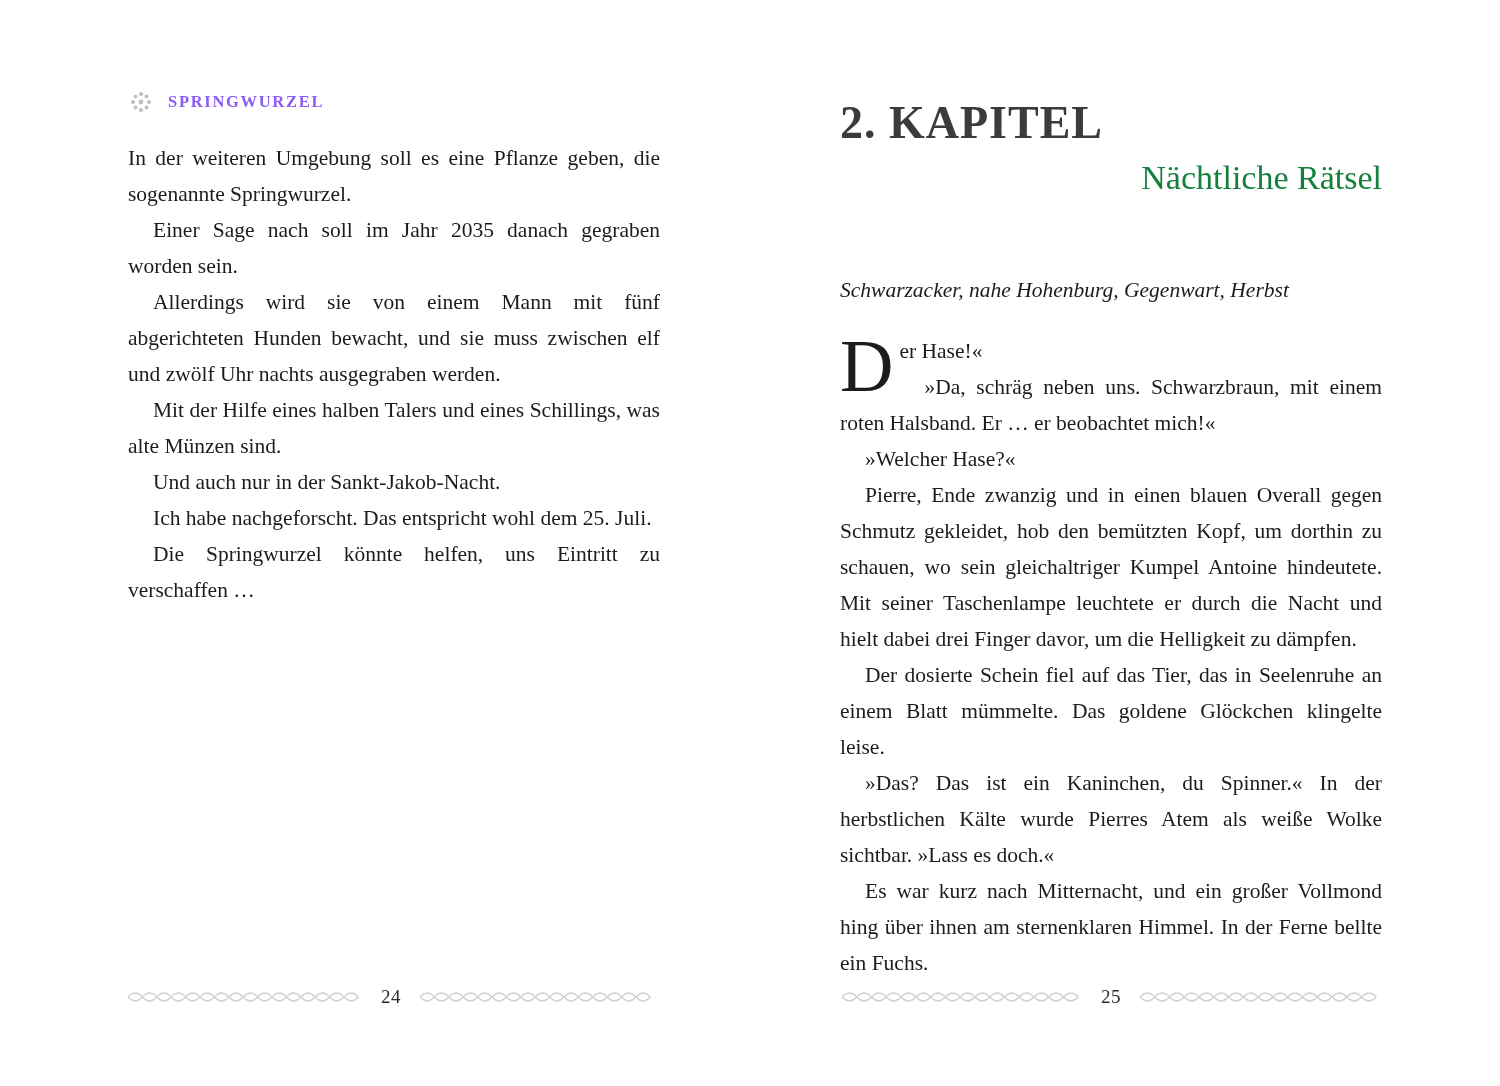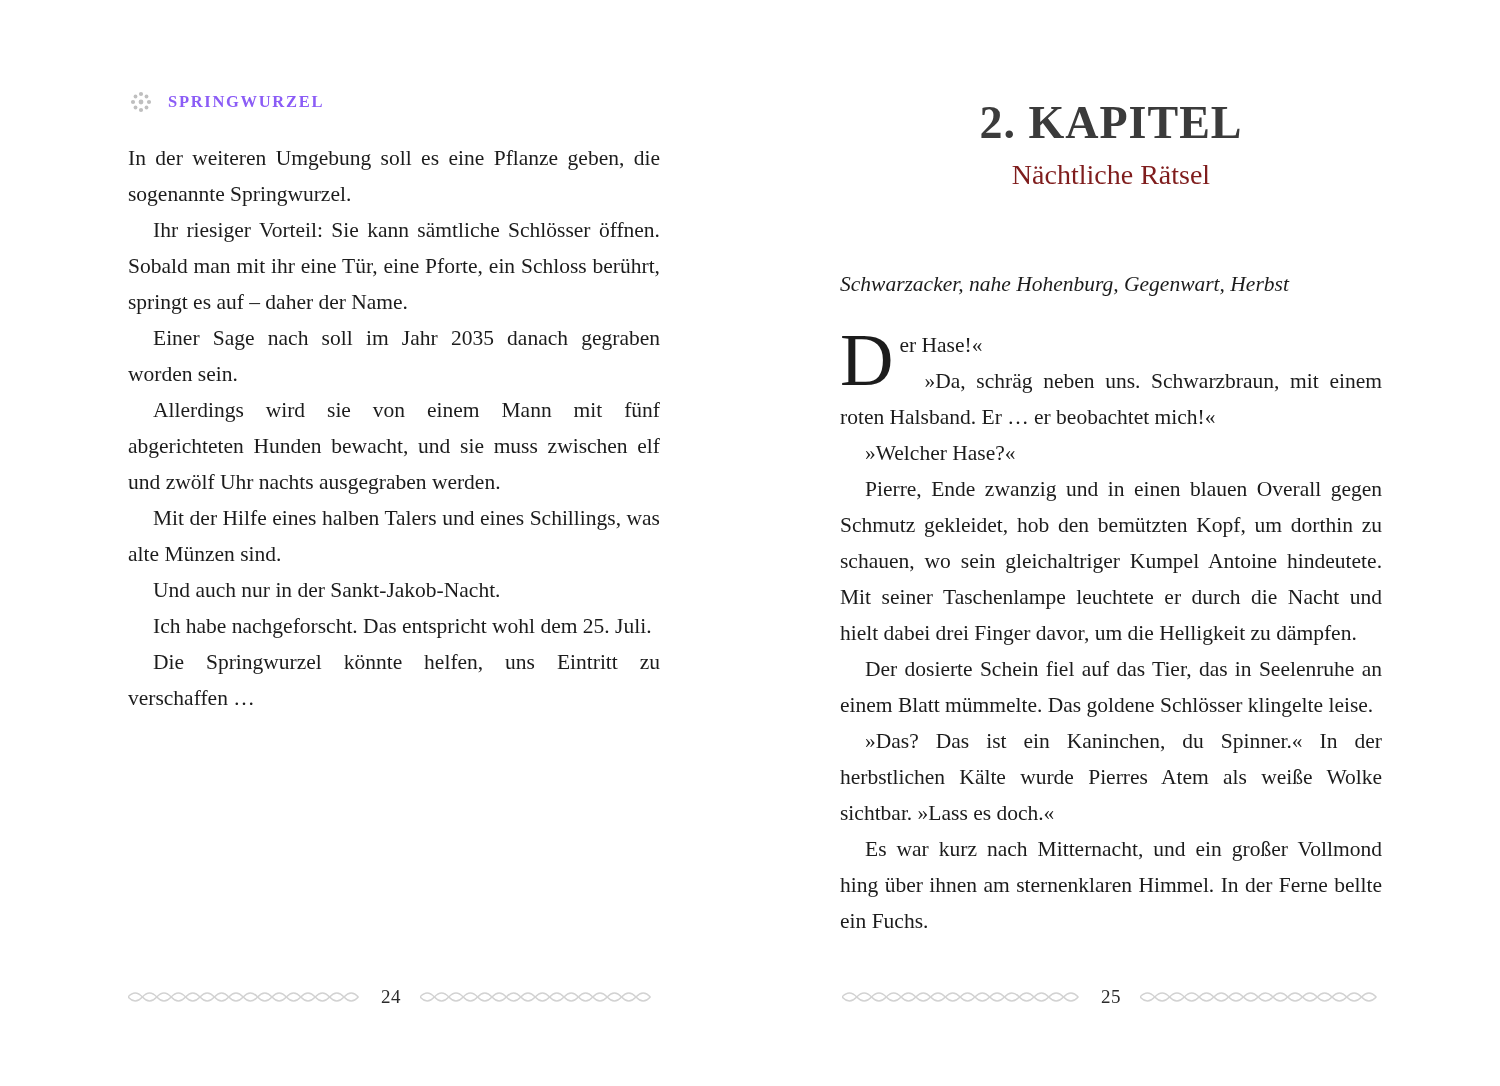--- a/index.html
+++ b/index.html
@@ -75,34 +75,33 @@
   .attribution {
     margin-top: 34px;
     text-align: right;
     text-indent: 0;
     padding-right: 2px;
   }
 
   
   .chapter-number {
     margin-top: 96px;
-    text-align: center;
     font-size: 46px;
     letter-spacing: 1px;
     color: #3b3b3b;
     font-family: "Liberation Serif", serif;
     font-weight: 700;
     position: relative;
     white-space: nowrap;
   }
   .chapter-title {
     margin-top: 10px;
-    text-align: center;
-    font-size: 28px;
-    color: #7f1d1d;
+    text-align: right;
+    font-size: 34px;
+    color: #15803d;
     font-weight: 400;
   }
   .scene-line {
     margin-top: 76px;
     font-style: italic;
     font-size: 21.5px;
     line-height: 34px;
   }
   .opening {
     margin-top: 26px;
@@ -170,21 +169,20 @@
             <circle cx="18.5" cy="18.5" r="1.9"></circle>
             <circle cx="13" cy="13" r="2.4"></circle>
           </g>
         </svg>
       </span>
       <span class="running-head-text">SPRINGWURZEL</span>
     </div>
 
     <div class="body-text">
       <p class="noindent">In der weiteren Umgebung soll es eine Pflanze geben, die sogenannte Springwurzel.</p>
-      <p>Ihr riesiger Vorteil: Sie kann sämtliche Schlösser öffnen. Sobald man mit ihr eine Tür, eine Pforte, ein Schloss berührt, springt es auf – daher der Name.</p>
       <p>Einer Sage nach soll im Jahr 2035 danach gegraben worden sein.</p>
       <p>Allerdings wird sie von einem Mann mit fünf abgerichteten Hunden bewacht, und sie muss zwischen elf und zwölf Uhr nachts ausgegraben werden.</p>
       <p>Mit der Hilfe eines halben Talers und eines Schillings, was alte Münzen sind.</p>
       <p>Und auch nur in der Sankt-Jakob-Nacht.</p>
       <p>Ich habe nachgeforscht. Das entspricht wohl dem 25. Juli.</p>
       <p>Die Springwurzel könnte helfen, uns Eintritt zu verschaffen …</p>
     </div>
 
     <div class="folio folio-left">
       <span class="folio-rule">
@@ -212,21 +210,21 @@
     <div class="chapter-number">2. KAPITEL</div>
     <div class="chapter-title">Nächtliche Rätsel</div>
 
     <div class="scene-line">Schwarzacker, nahe Hohenburg, Gegenwart, Herbst</div>
 
     <div class="body-text opening">
       <p class="noindent"><span class="dropcap">D</span><span>er Hase!«</span></p>
       <p>»Da, schräg neben uns. Schwarzbraun, mit einem roten Halsband. Er … er beobachtet mich!«</p>
       <p>»Welcher Hase?«</p>
       <p>Pierre, Ende zwanzig und in einen blauen Overall gegen Schmutz gekleidet, hob den bemützten Kopf, um dorthin zu schauen, wo sein gleichaltriger Kumpel Antoine hindeutete. Mit seiner Taschenlampe leuchtete er durch die Nacht und hielt dabei drei Finger davor, um die Helligkeit zu dämpfen.</p>
-      <p>Der dosierte Schein fiel auf das Tier, das in Seelenruhe an einem Blatt mümmelte. Das goldene Schlösser klingelte leise.</p>
+      <p>Der dosierte Schein fiel auf das Tier, das in Seelenruhe an einem Blatt mümmelte. Das goldene Glöckchen klingelte leise.</p>
       <p>»Das? Das ist ein Kaninchen, du Spinner.« In der herbstlichen Kälte wurde Pierres Atem als weiße Wolke sichtbar. »Lass es doch.«</p>
       <p>Es war kurz nach Mitternacht, und ein großer Vollmond hing über ihnen am sternenklaren Himmel. In der Ferne bellte ein Fuchs.</p>
     </div>
 
     <div class="folio folio-right">
       <span class="folio-rule">
         <svg viewBox="0 0 260 22" preserveAspectRatio="none" aria-hidden="true">
           <g fill="none" stroke="#d2d2d2" stroke-width="1.6">
             <path d="M0 11 q8 -8 16 0 q8 8 16 0 q8 -8 16 0 q8 8 16 0 q8 -8 16 0 q8 8 16 0 q8 -8 16 0 q8 8 16 0 q8 -8 16 0 q8 8 16 0 q8 -8 16 0 q8 8 16 0 q8 -8 16 0 q8 8 16 0 q8 -8 16 0 q8 8 16 0"></path>
             <path d="M0 11 q8 8 16 0 q8 -8 16 0 q8 8 16 0 q8 -8 16 0 q8 8 16 0 q8 -8 16 0 q8 8 16 0 q8 -8 16 0 q8 8 16 0 q8 -8 16 0 q8 8 16 0 q8 -8 16 0 q8 8 16 0 q8 -8 16 0 q8 8 16 0 q8 -8 16 0"></path>

